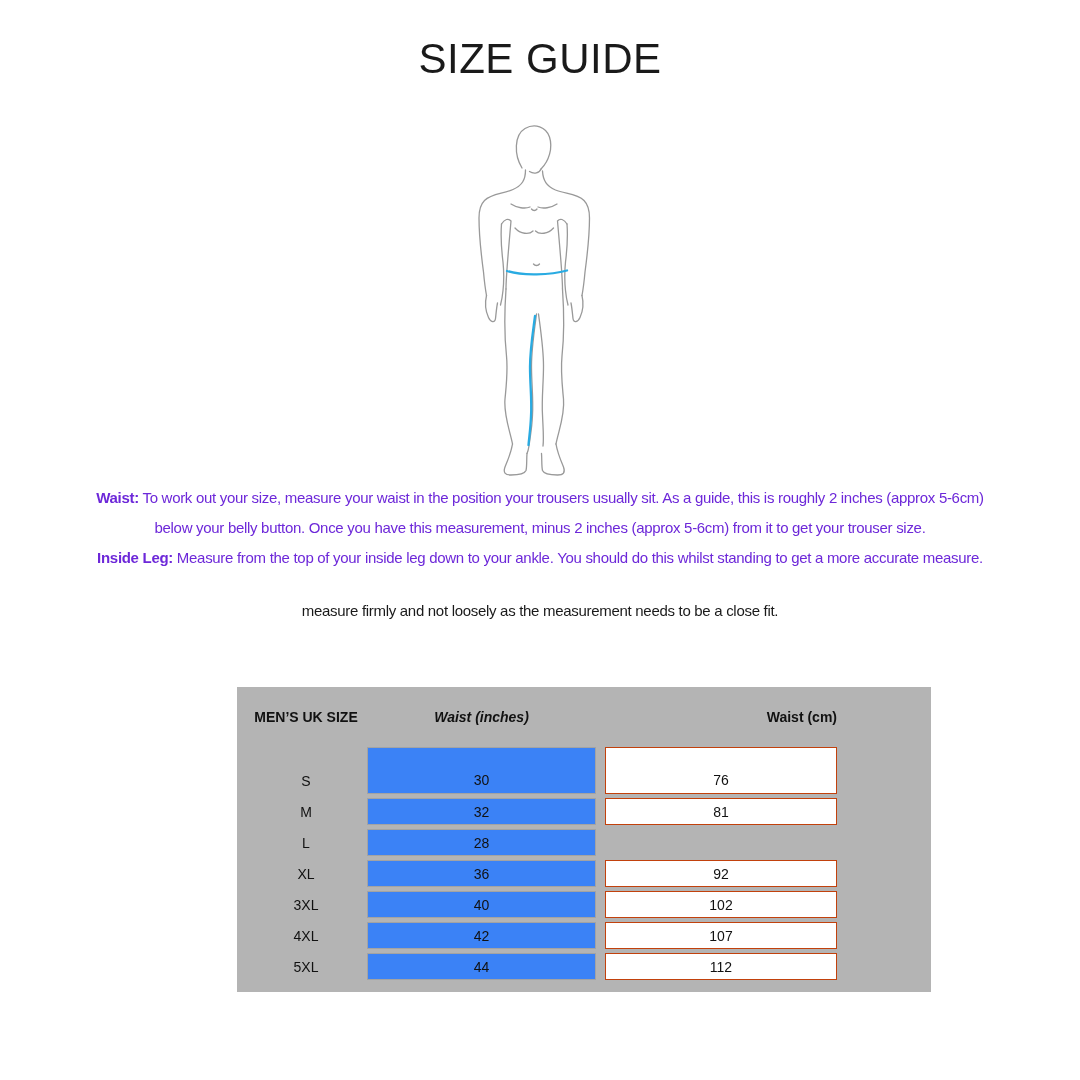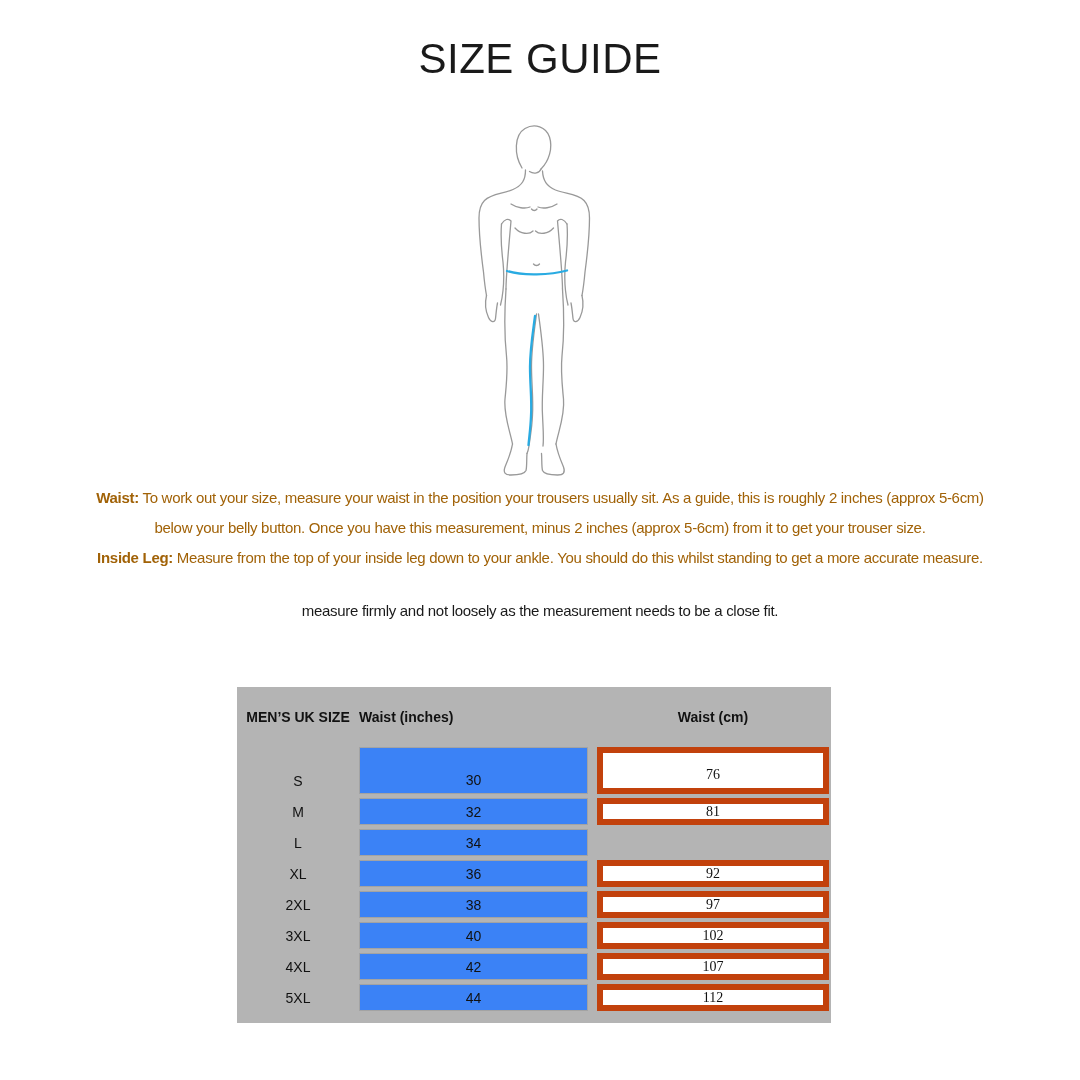--- a/index.html
+++ b/index.html
@@ -15,46 +15,46 @@
     letter-spacing:0.5px; font-weight:400; color:#1a1a1a;
   }
   .figure-wrap { position:absolute; left:477px; top:123px; width:118px; height:358px; }
   .figure-wrap svg { display:block; width:118px; height:358px; }
   .outline { fill:none; stroke:var(--outline,#999999); stroke-width:1.3; stroke-linecap:round; stroke-linejoin:round; }
   .measure { fill:none; stroke:var(--accent,#29abe2); stroke-width:2.3; stroke-linecap:round; }
 
   .instructions {
     position:absolute; top:483px; left:0; width:1080px;
     text-align:center; font-size:15px; line-height:30px;
-    letter-spacing:-0.3px; color:#a16207;
+    letter-spacing:-0.3px; color:#6d28d9;
   }
   .instructions .line, .note .line { white-space:nowrap; }
   .bold-lead { font-weight:bold; }
   .note {
     position:absolute; top:596px; left:0; width:1080px;
     text-align:center; font-size:15px; line-height:30px;
     letter-spacing:-0.3px; color:#1a1a1a;
   }
 
   .size-table {
-    position:absolute; left:237px; top:687px; width:594px;
+    position:absolute; left:237px; top:687px; width:686px;
     background:var(--tablegray,#b4b4b4); padding-bottom:8px;
-    font-size:14px; color:#111;
+    font-size:14px; color:#111;padding-left:8px;
   }
   .thead { display:flex; height:60px; align-items:center; font-weight:bold; font-size:14px; }
   .thead .h1 { width:122px; text-align:center; }
-  .thead .h2 { width:229px; margin-right:9px; }
-  .thead .h3 { width:232px; text-align:center; }
+  .thead .h2 { width:229px; text-align:center; margin-right:9px;font-style:italic; }
+  .thead .h3 { width:232px; text-align:right; }
   .trow { display:flex; height:27px; margin-bottom:4px; }
   .trow.first { height:47px; }
   .cell { display:flex; align-items:center; justify-content:center; box-sizing:border-box; }
   .trow.first .cell { align-items:flex-end; padding-bottom:5px; }
   .c-size { width:122px; }
   .c-in { width:229px; background:#3b82f6; border:1px solid #a3a3a3; margin-right:9px; }
-  .c-cm { width:232px; background:#fff; border:6px solid #c2410c;font-family:Liberation Serif, serif; }
+  .c-cm { width:232px; background:#fff; border:1px solid #c2410c; }
 </style>
 </head>
 <body>
 
 <div class="canvas">
 
   <div class="page-title">SIZE GUIDE</div>
 
   <div class="figure-wrap">
     <svg viewBox="0 0 118 358" xmlns="http://www.w3.org/2000/svg">
@@ -114,31 +114,26 @@
       <div class="cell c-in">30</div>
       <div class="cell c-cm">76</div>
     </div>
     <div class="trow">
       <div class="cell c-size">M</div>
       <div class="cell c-in">32</div>
       <div class="cell c-cm">81</div>
     </div>
     <div class="trow">
       <div class="cell c-size">L</div>
-      <div class="cell c-in">34</div>
+      <div class="cell c-in">28</div>
     </div>
     <div class="trow">
       <div class="cell c-size">XL</div>
       <div class="cell c-in">36</div>
       <div class="cell c-cm">92</div>
-    </div>
-    <div class="trow">
-      <div class="cell c-size">2XL</div>
-      <div class="cell c-in">38</div>
-      <div class="cell c-cm">97</div>
     </div>
     <div class="trow">
       <div class="cell c-size">3XL</div>
       <div class="cell c-in">40</div>
       <div class="cell c-cm">102</div>
     </div>
     <div class="trow">
       <div class="cell c-size">4XL</div>
       <div class="cell c-in">42</div>
       <div class="cell c-cm">107</div>

